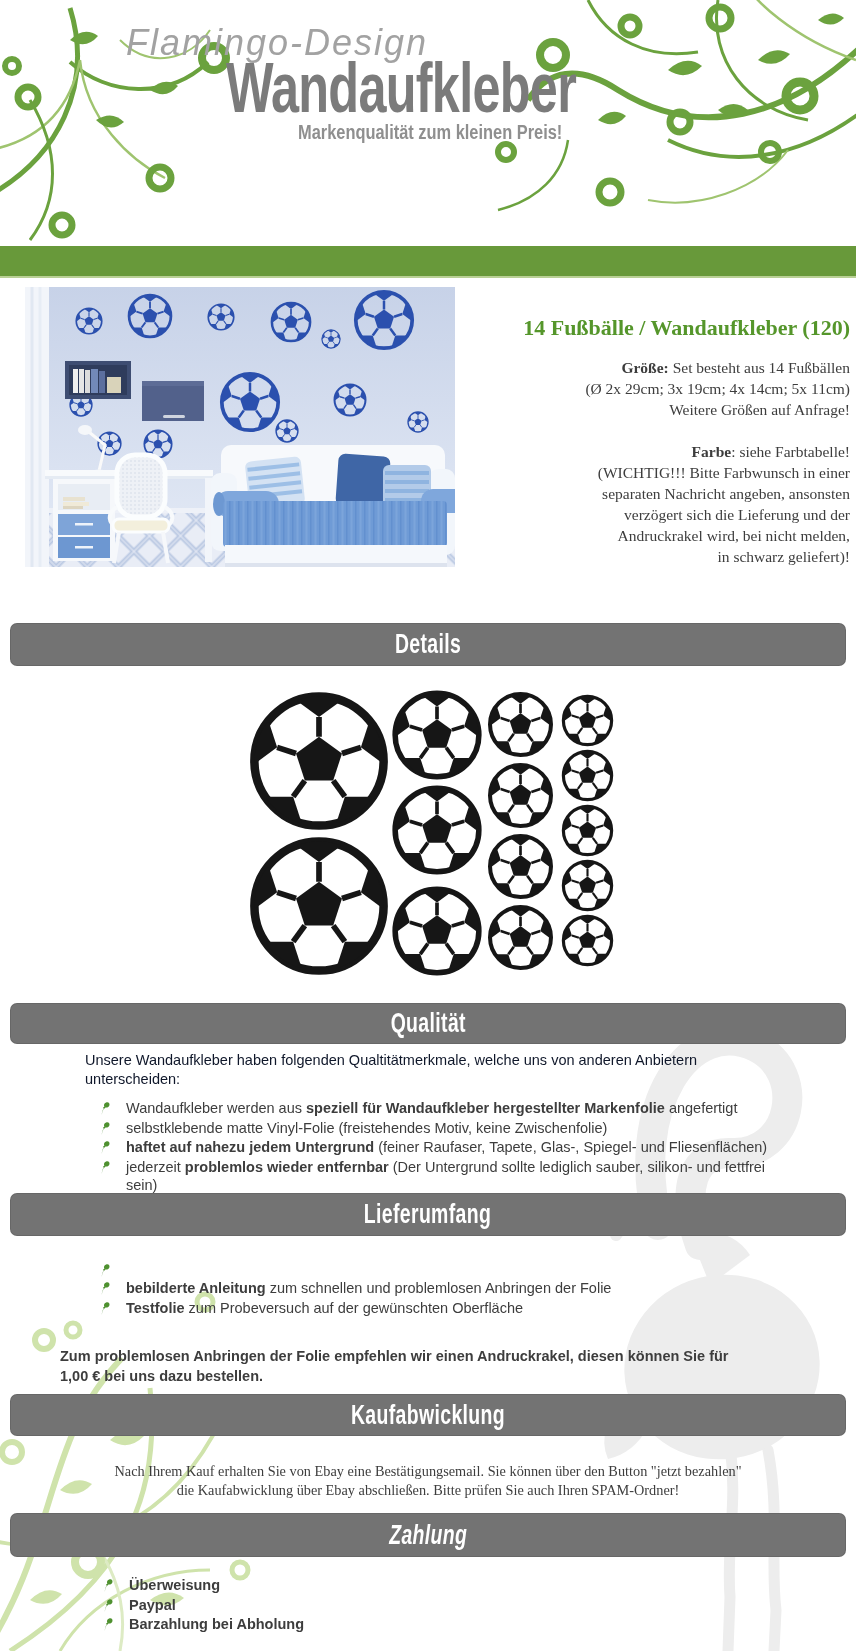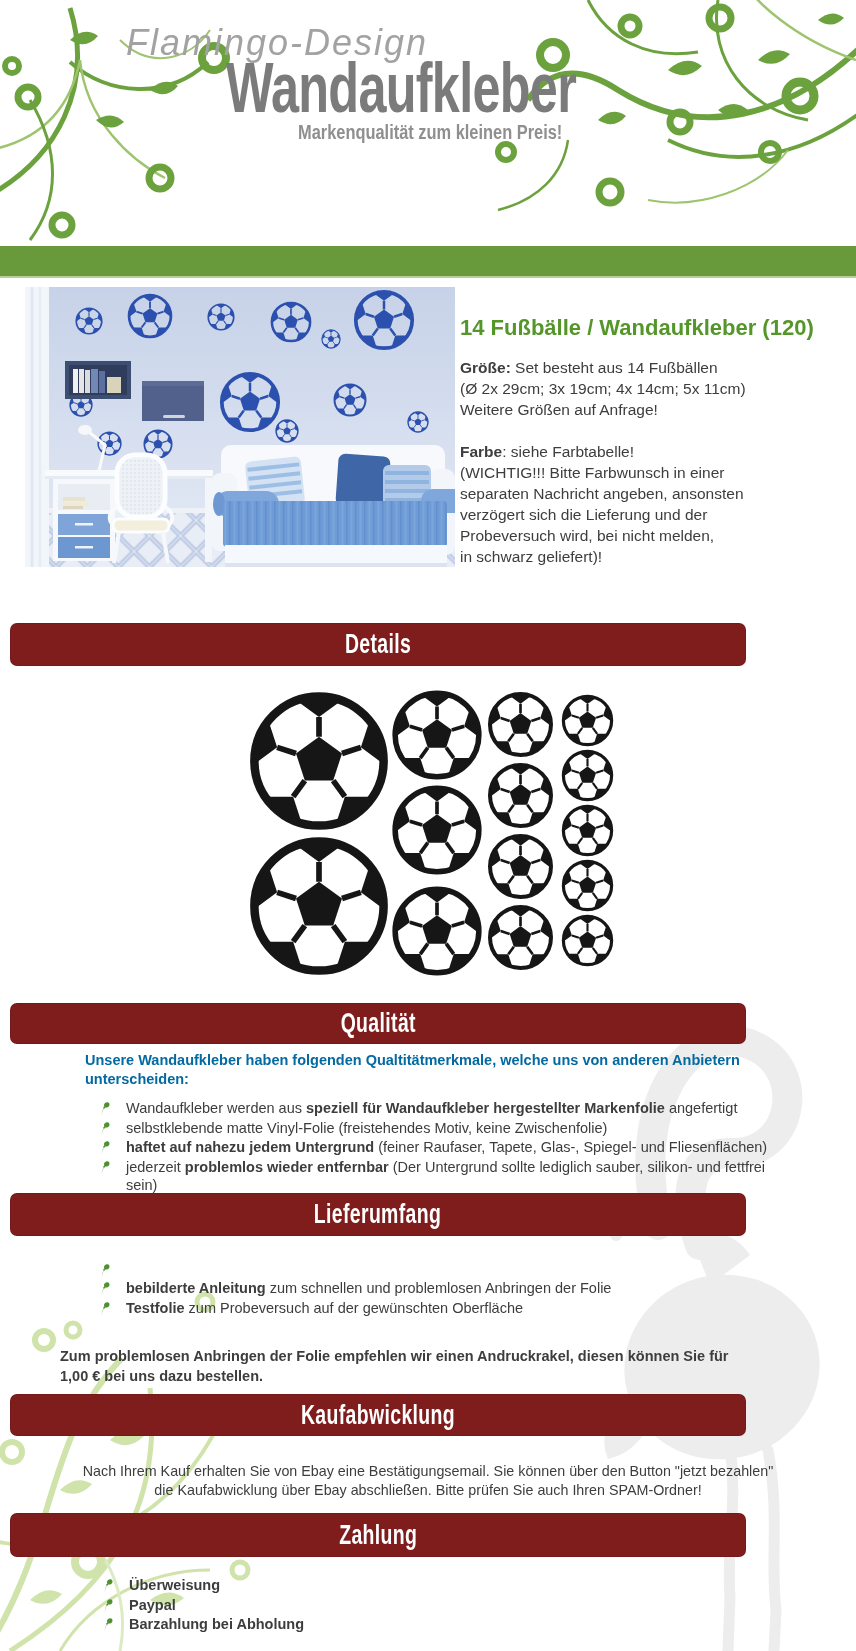--- a/index.html
+++ b/index.html
@@ -10,54 +10,54 @@
   
   .brand{left:126px;top:22px;font-size:36px;color:#a2a2a2;font-style:italic;letter-spacing:2px;}
   .main-title{left:226px;top:48px;font-size:70px;font-weight:bold;color:#7b7b7b;
               transform:scaleX(0.72);transform-origin:left top;letter-spacing:-1px;white-space:nowrap;}
   .tagline{left:298px;top:121px;font-size:20px;font-weight:bold;color:#8f8f8f;
            transform:scaleX(0.82);transform-origin:left top;white-space:nowrap;}
   .top-bar{left:0;top:246px;width:856px;height:30px;background:#68993a;border-bottom:2px solid #b9d095;}
 
   
   .photo-frame{left:25px;top:287px;width:430px;height:280px;}
-  .product-info{left:460px;top:315px;width:390px;text-align:left;color:#3d3d3d;}
+  .product-info{left:460px;top:315px;width:390px;text-align:right;color:#3d3d3d;font-family:Liberation Serif, serif;}
   .product-title{font-size:22px;font-weight:bold;color:#55962b;margin:0 0 16px 0;}
   .pline{font-size:15.5px;line-height:21px;}
   .pgap{height:21px;}
 
   
-  .banner{left:10px;width:736px;background:#7f1d1d;border-radius:7px;display:flex;
+  .banner{left:10px;width:836px;background:#737373;border-radius:7px;display:flex;
           align-items:center;justify-content:center;border:1px solid rgba(0,0,0,0.10);box-sizing:border-box;}
   .banner span{color:#ffffff;font-size:27px;font-weight:bold;transform:scaleX(0.72);
                transform-origin:center;letter-spacing:0.5px;white-space:nowrap;}
   .b-details{top:623px;height:43px;}
   .b-quality{top:1003px;height:41px;}
   .b-delivery{top:1193px;height:43px;}
   .b-checkout{top:1394px;height:42px;}
-  .b-payment{top:1513px;height:44px;}
+  .b-payment{top:1513px;height:44px;font-style:italic;}
 
   
-  .q-intro{left:85px;top:1051px;width:700px;font-size:14.5px;font-weight:bold;
-           line-height:19px;color:#0369a1;}
+  .q-intro{left:85px;top:1051px;width:700px;font-size:14.5px;font-weight:normal;
+           line-height:19px;color:#0f172a;}
   .q-intro span{display:block;}
   ul.bullets{list-style:none;margin:0;padding:0;}
   .q-bullets{left:100px;top:1099px;width:690px;}
   .d-bullets{left:100px;top:1261px;width:690px;}
   .p-bullets{left:103px;top:1576px;width:400px;}
   ul.bullets li{display:flex;gap:15px;font-size:14.5px;line-height:18.5px;color:#3d3d3d;margin-bottom:1px;}
   ul.bullets li .pin{flex:0 0 11px;margin-top:2px;}
   ul.bullets li .block{display:block;}
   .p-bullets li{font-size:15px;font-weight:bold;line-height:22.5px;}
   .centered-note{left:60px;top:1346px;width:736px;text-align:left;font-size:14.5px;
                  font-weight:bold;line-height:20px;color:#3d3d3d;}
   .centered-note span{display:block;}
   .checkout-text{left:60px;top:1462px;width:736px;text-align:center;font-size:14.3px;
                  line-height:19px;color:#3d3d3d;}
-  .checkout-text span{display:block;}
+  .checkout-text span{display:block;font-family:Liberation Serif, serif;}
 
   .sheet{left:230px;top:653px;width:400px;height:327px;color:#161616;}
   b{font-weight:bold;}
 </style>
 </head>
 <body>
 
 <svg width="0" height="0" style="position:absolute" aria-hidden="true">
   <defs>
     <clipPath id="ballclip">
@@ -309,21 +309,21 @@
   <div class="abs product-info">
     <div class="product-title">14 Fußbälle / Wandaufkleber (120)</div>
     <div class="pline"><b>Größe:</b><span> Set besteht aus 14 Fußbällen</span></div>
     <div class="pline">(Ø 2x 29cm; 3x 19cm; 4x 14cm; 5x 11cm)</div>
     <div class="pline">Weitere Größen auf Anfrage!</div>
     <div class="pgap"></div>
     <div class="pline"><b>Farbe</b><span>: siehe Farbtabelle!</span></div>
     <div class="pline">(WICHTIG!!! Bitte Farbwunsch in einer</div>
     <div class="pline">separaten Nachricht angeben, ansonsten</div>
     <div class="pline">verzögert sich die Lieferung und der</div>
-    <div class="pline">Probeversuch wird, bei nicht melden,</div>
+    <div class="pline">Andruckrakel wird, bei nicht melden,</div>
     <div class="pline">in schwarz geliefert)!</div>
   </div>
 
   <div class="abs banner b-details">
     <span>Details</span>
     </div>
   <div class="abs banner b-quality">
     <span>Qualität</span>
     </div>
   <div class="abs banner b-delivery">

